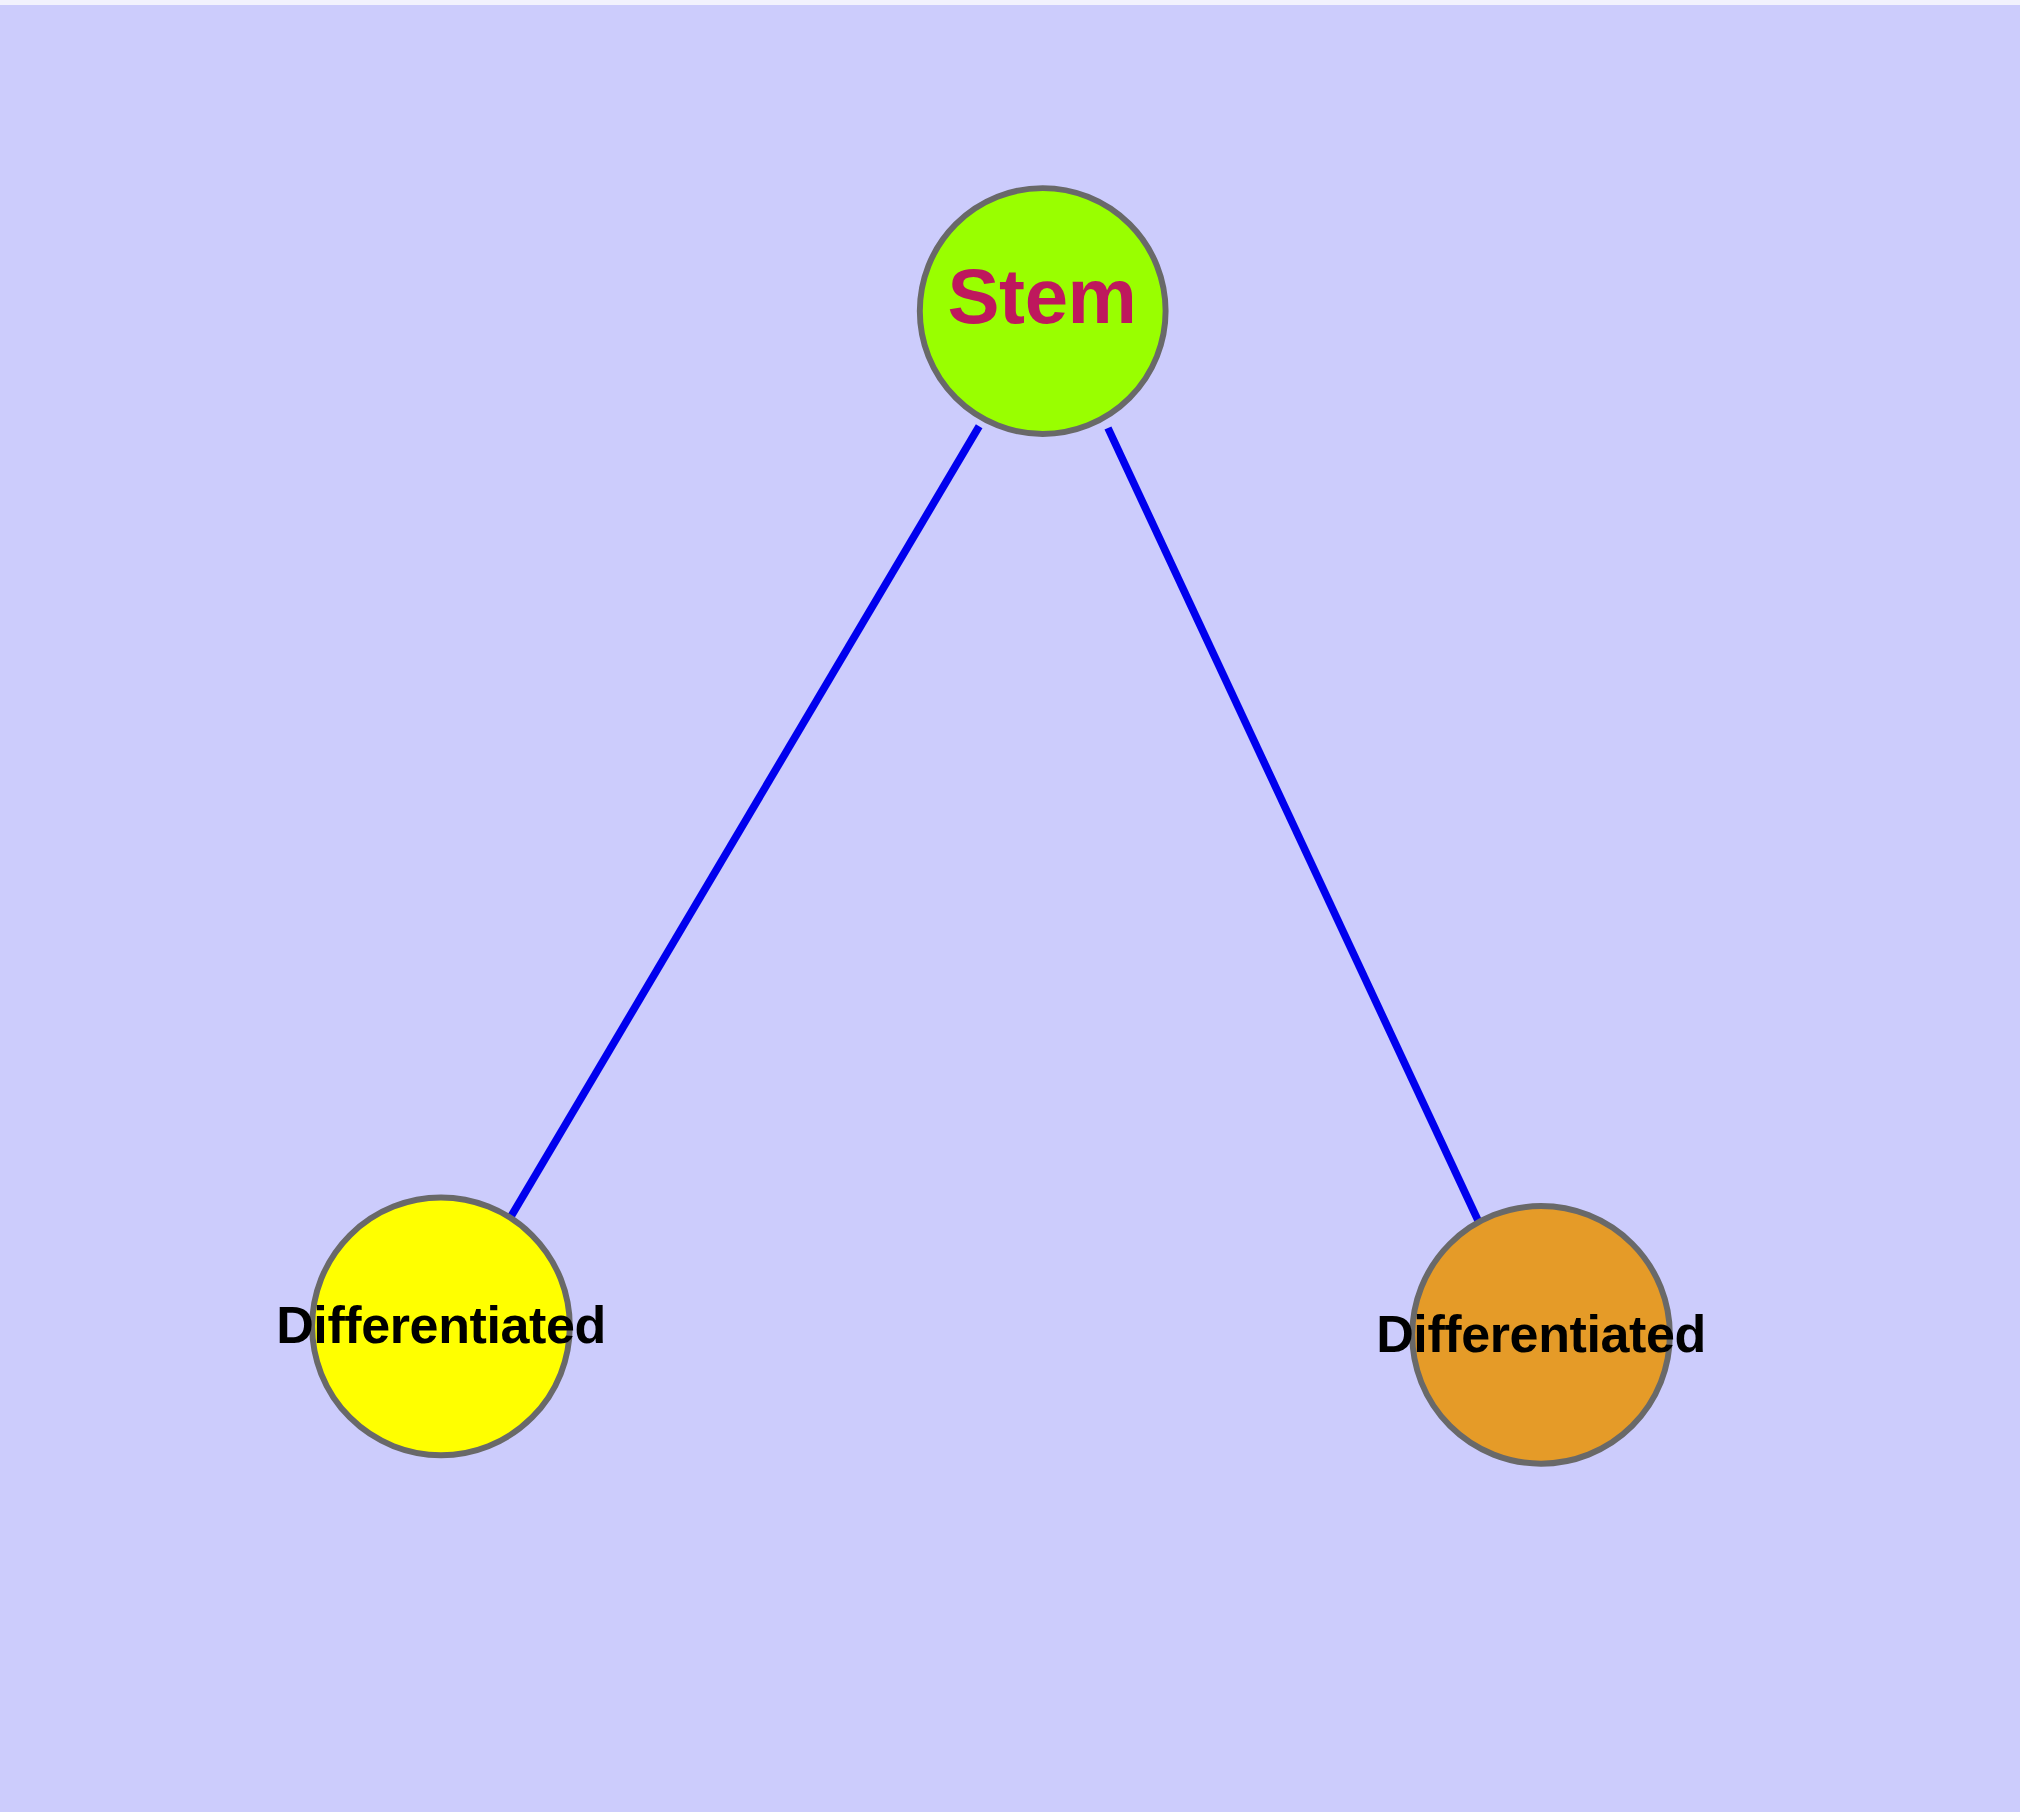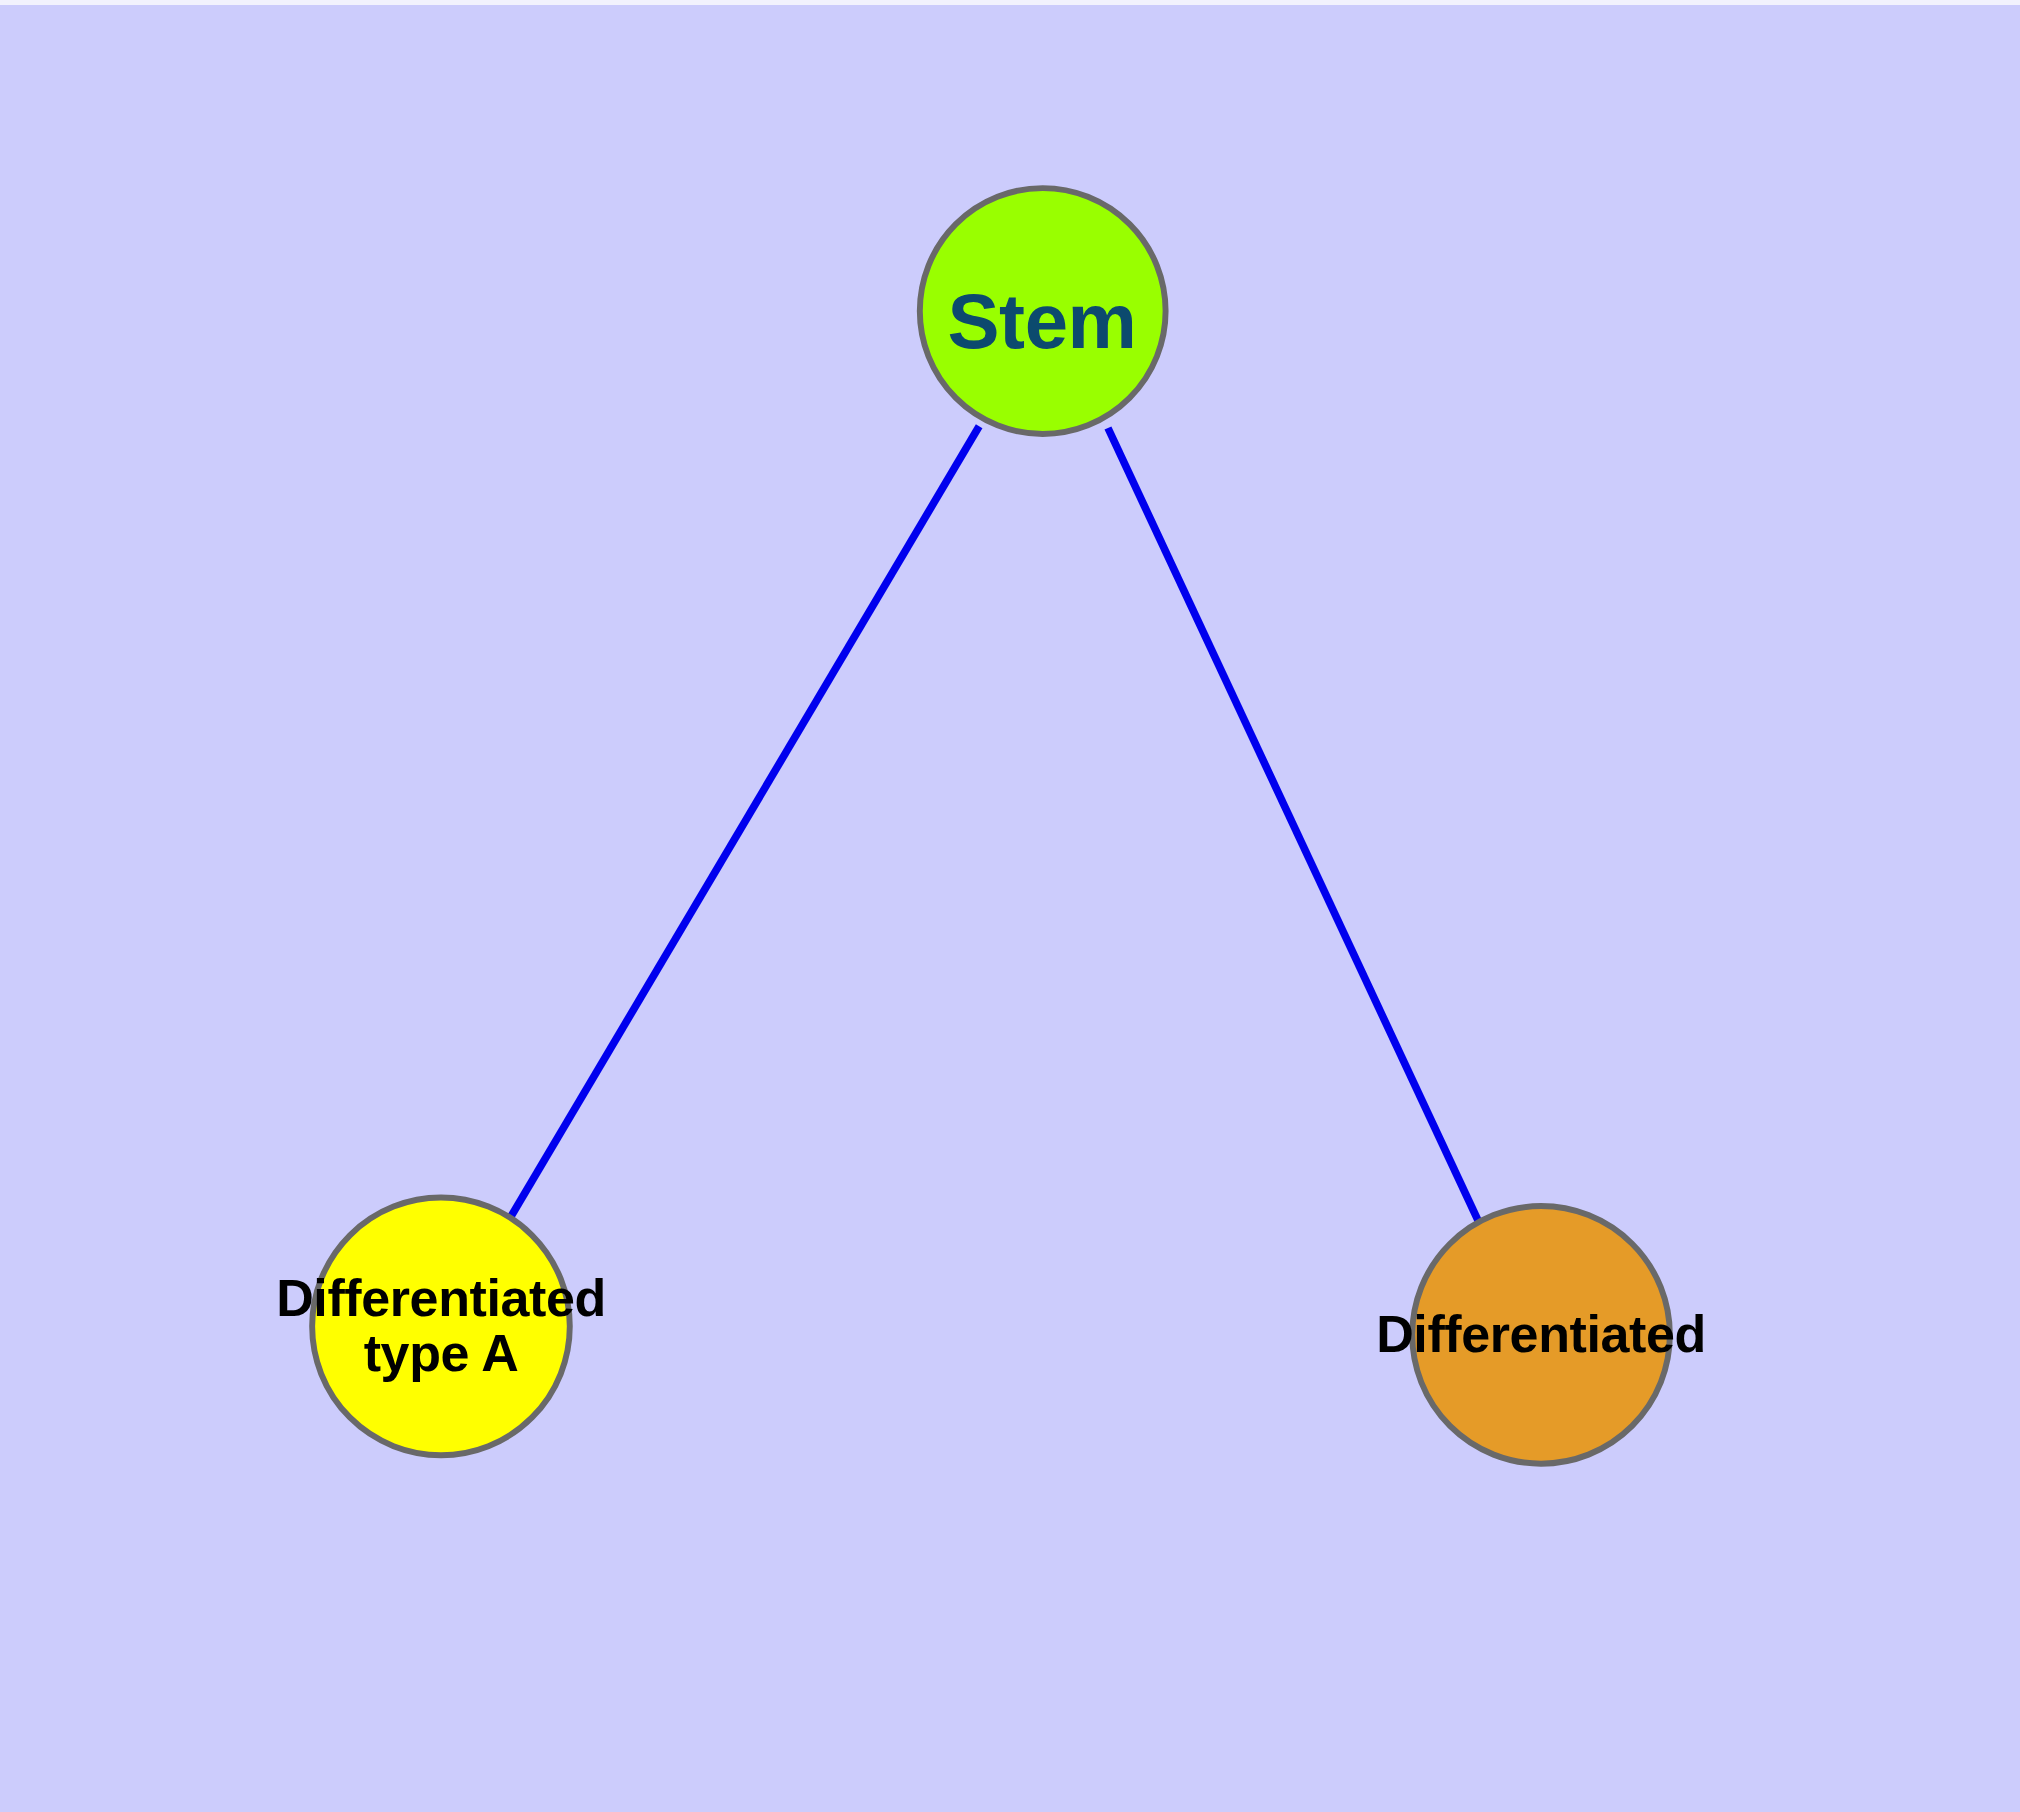--- a/index.html
+++ b/index.html
@@ -55,19 +55,19 @@
         <line x1="1307" y1="505" x2="1745" y2="1443" stroke="#0000ee" stroke-width="9" stroke-linecap="butt"></line>
       </g>
     <g id="nodes-group">
         <circle cx="1230" cy="367" r="145" fill="#99ff00" stroke="#696969" stroke-width="7"></circle>
         <circle cx="520" cy="1565" r="152" fill="#ffff00" stroke="#696969" stroke-width="7"></circle>
         <circle cx="1818" cy="1575" r="152" fill="#e59b28" stroke="#696969" stroke-width="7"></circle>
       </g>
   </svg>
 
   <div id="labels-layer">
-      <div class="node-label single" style="left: 1042px; top: 321px; color: #0c4a6e;"><div>Stem</div></div>
-      <div class="node-label double" style="left: 441px; top: 1326px; color: rgb(0, 0, 0);"><div>Differentiated</div><div>type A</div></div>
+      <div class="node-label single" style="left: 1042px; top: 296px; color: #be185d;"><div>Stem</div></div>
+      <div class="node-label double" style="left: 441px; top: 1326px; color: rgb(0, 0, 0);"><div>Differentiated</div></div>
       <div class="node-label double" style="left: 1541px; top: 1335px; color: rgb(0, 0, 0);"><div>Differentiated</div></div>
     </div>
 
 </div>
 
 
 </body></html>

